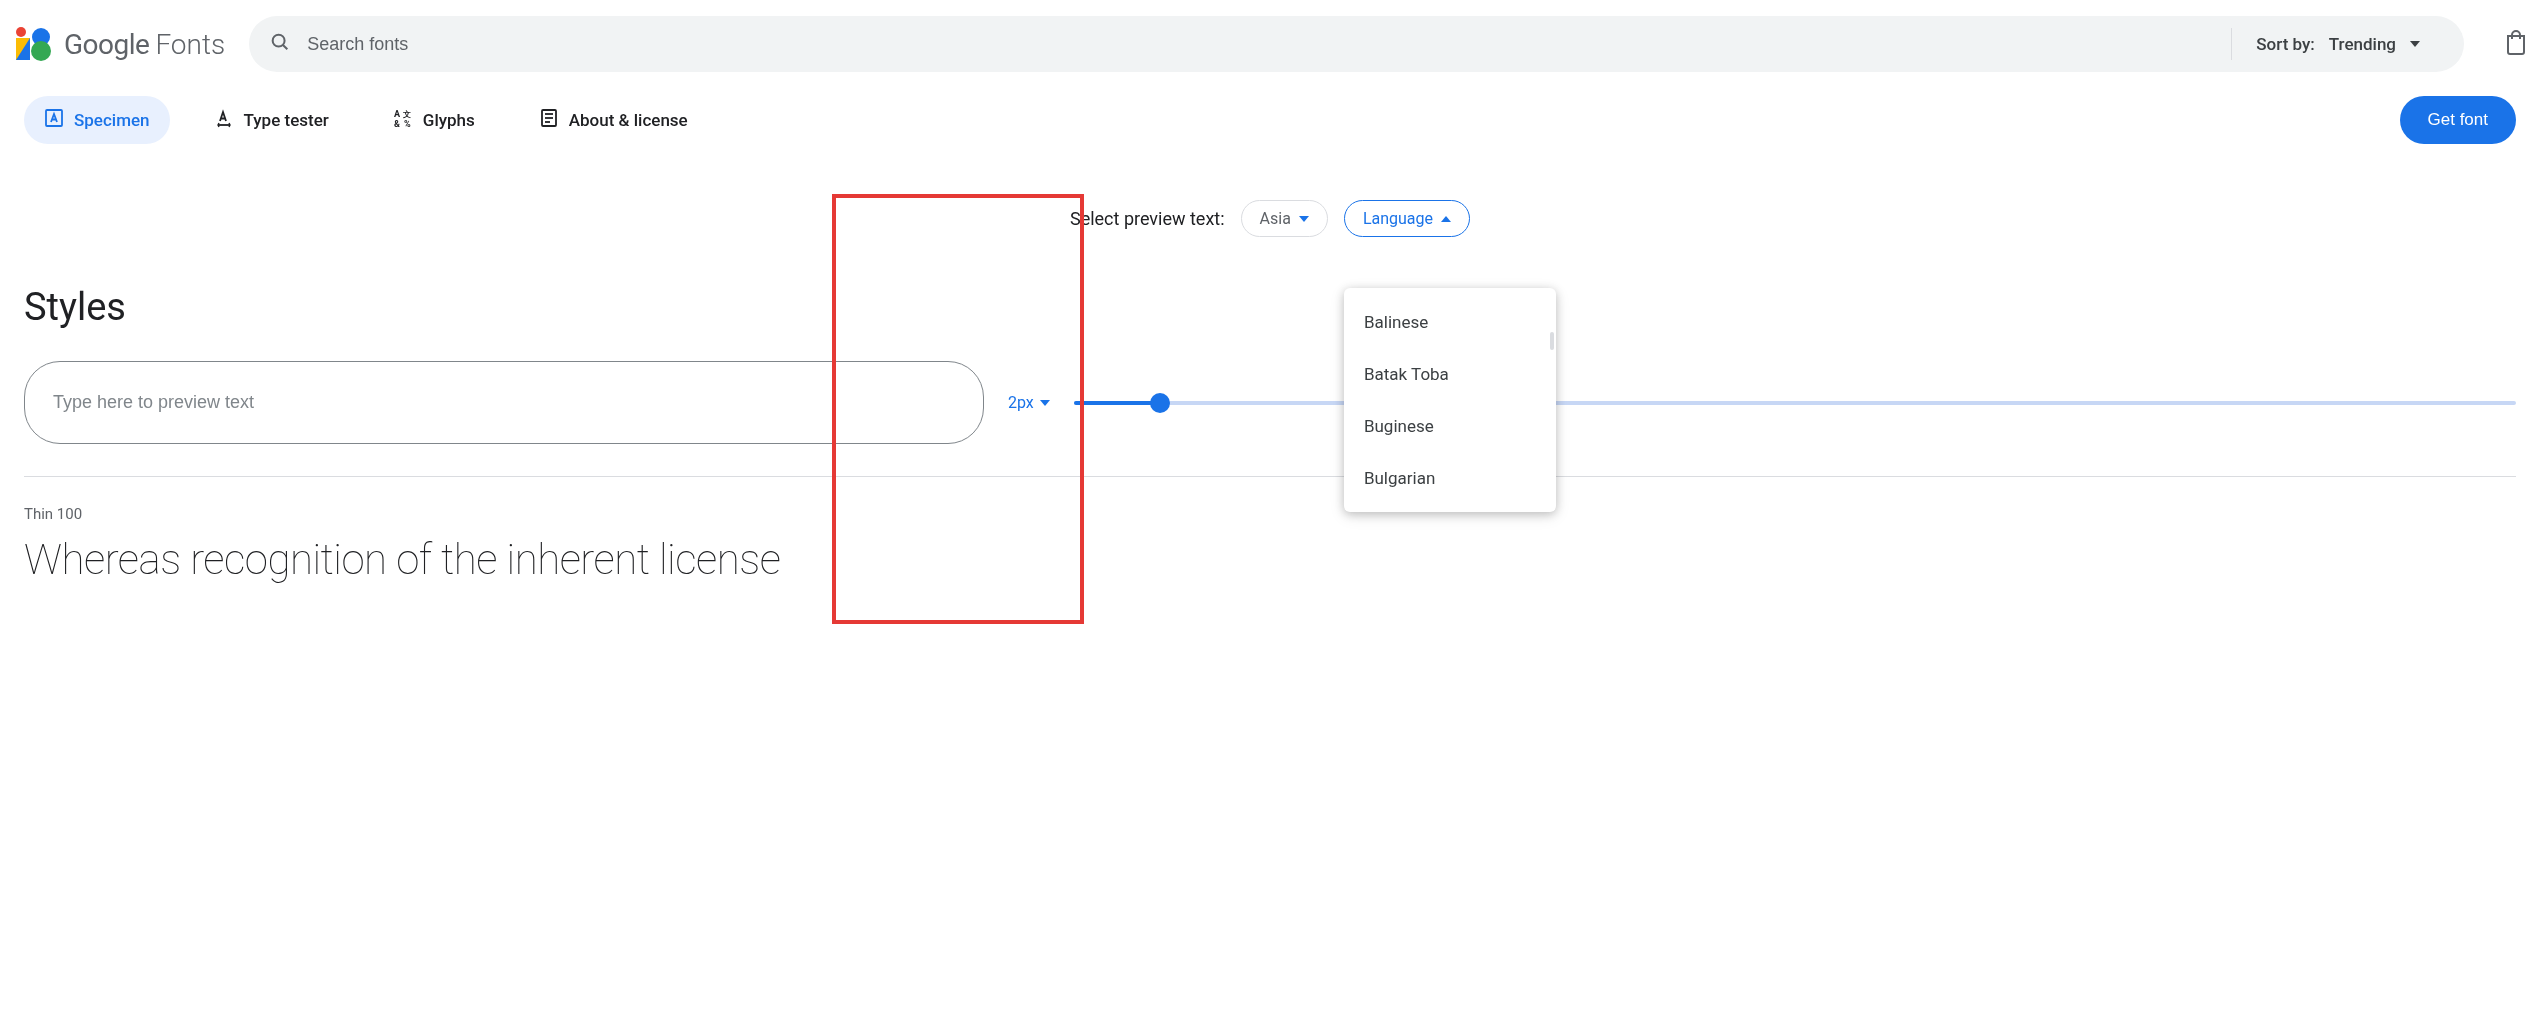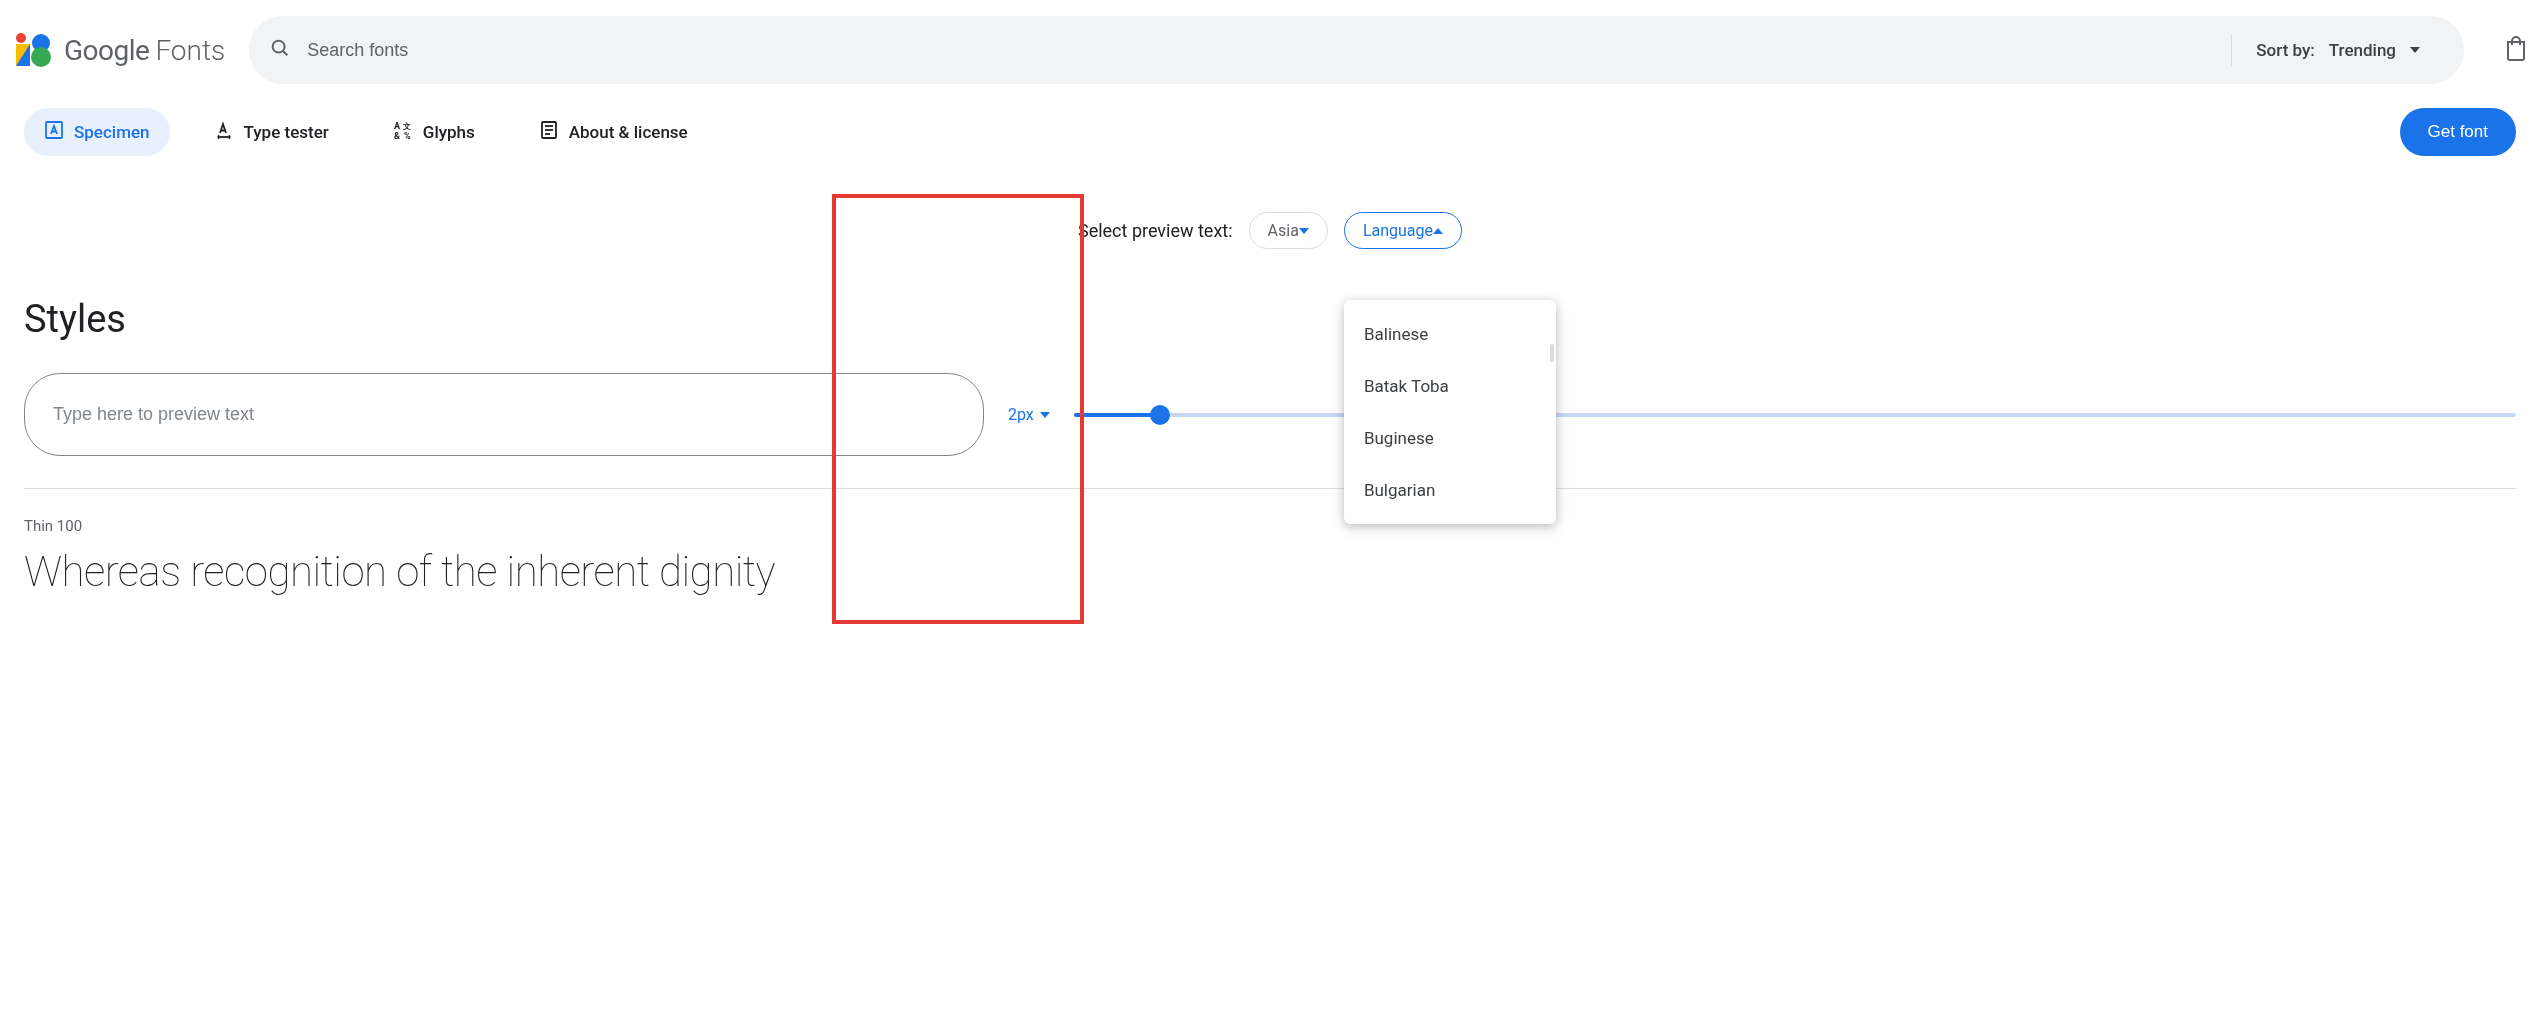--- a/index.html
+++ b/index.html
@@ -5,37 +5,37 @@
 * { box-sizing: border-box; margin: 0; padding: 0; }
 body { font-family: 'Google Sans', Roboto, Arial, sans-serif; color: #202124; background: #fff; }
 
 .header { display: flex; align-items: center; padding: 16px 12px; gap: 24px; }
 .logo-group { display: flex; align-items: center; gap: 12px; }
 .gf-logo { width: 40px; height: 40px; position: relative; }
 .brand { display: flex; align-items: baseline; gap: 6px; }
 .brand-google { font-size: 28px; color: #5f6368; font-weight: 400; letter-spacing: -0.5px; }
 .brand-fonts { font-size: 28px; color: #5f6368; font-weight: 300; }
 
-.search-bar { flex: 1; display: flex; align-items: center; background: #f1f3f4; border-radius: 48px; height: 68px; padding: 0 20px; }
+.search-bar { flex: 1; display: flex; align-items: center; background: #f1f3f4; border-radius: 48px; height: 56px; padding: 0 20px; }
 .search-icon { color: #5f6368; margin-right: 16px; }
 .search-input { flex: 1; border: none; background: transparent; font-size: 18px; color: #5f6368; outline: none; }
 .search-input::placeholder { color: #5f6368; }
 .sort-section { display: flex; align-items: center; gap: 14px; padding: 0 24px; border-left: 1px solid #dadce0; height: 32px; }
 .sort-text { font-size: 17px; color: #3c4043; font-weight: 500; }
 .bag-icon { color: #5f6368; margin-left: 16px; }
 
 .tabs-row { display: flex; align-items: center; padding: 8px 24px 16px; gap: 24px; }
 .tab { display: flex; align-items: center; gap: 10px; padding: 12px 20px; border-radius: 28px; font-size: 17px; font-weight: 500; color: #202124; cursor: pointer; }
 .tab.active { background: #e8f0fe; color: #1a73e8; }
 .spacer { flex: 1; }
 .get-font-btn { background: #1a73e8; color: #fff; border: none; border-radius: 28px; padding: 14px 28px; font-size: 17px; font-weight: 500; cursor: pointer; }
 
 .preview-row { display: flex; align-items: center; justify-content: center; gap: 16px; padding: 40px 24px 24px; position: relative; }
 .preview-label { font-size: 18px; color: #202124; }
-.pill { display: flex; align-items: center; padding: 8px 18px; border: 1px solid #dadce0; border-radius: 24px; font-size: 16px; cursor: pointer; }
+.pill { display: flex; align-items: center; gap: 8px; padding: 8px 18px; border: 1px solid #dadce0; border-radius: 24px; font-size: 16px; cursor: pointer; }
 .pill.asia { color: #5f6368; }
 .pill.lang { color: #1a73e8; border-color: #1a73e8; background:#fff; }
 .chev { width: 0; height: 0; border-left: 5px solid transparent; border-right: 5px solid transparent; }
 .chev.down { border-top: 6px solid currentColor; }
 .chev.up { border-bottom: 6px solid currentColor; }
 
 .dropdown { position: absolute; top: 88px; left: 0; width: 212px; background: #fff; border-radius: 6px; box-shadow: 0 2px 10px rgba(0,0,0,0.2), 0 4px 16px rgba(0,0,0,0.1); padding: 8px 0; z-index: 10; }
 .dropdown-item { padding: 16px 20px; font-size: 17px; color: #3c4043; cursor: pointer; }
 .dd-scroll { position:absolute; right:2px; top:44px; width:4px; height:18px; background:#dadce0; border-radius:2px; }
 
@@ -177,17 +177,17 @@
       <div class="slider-track">
         <div class="slider-fill"></div>
         <div class="slider-thumb"></div>
       </div>
     </div>
   </div>
 
   <div class="style-block-top"></div>
   <div class="style-block">
     <div class="style-label">Thin 100</div>
-    <div class="style-sample">Whereas recognition of the inherent dignity</div>
+    <div class="style-sample">Whereas recognition of the inherent license</div>
   </div>
 </div>
 
 <div id="highlight" class="highlight-box"></div>
 
 </body></html>

